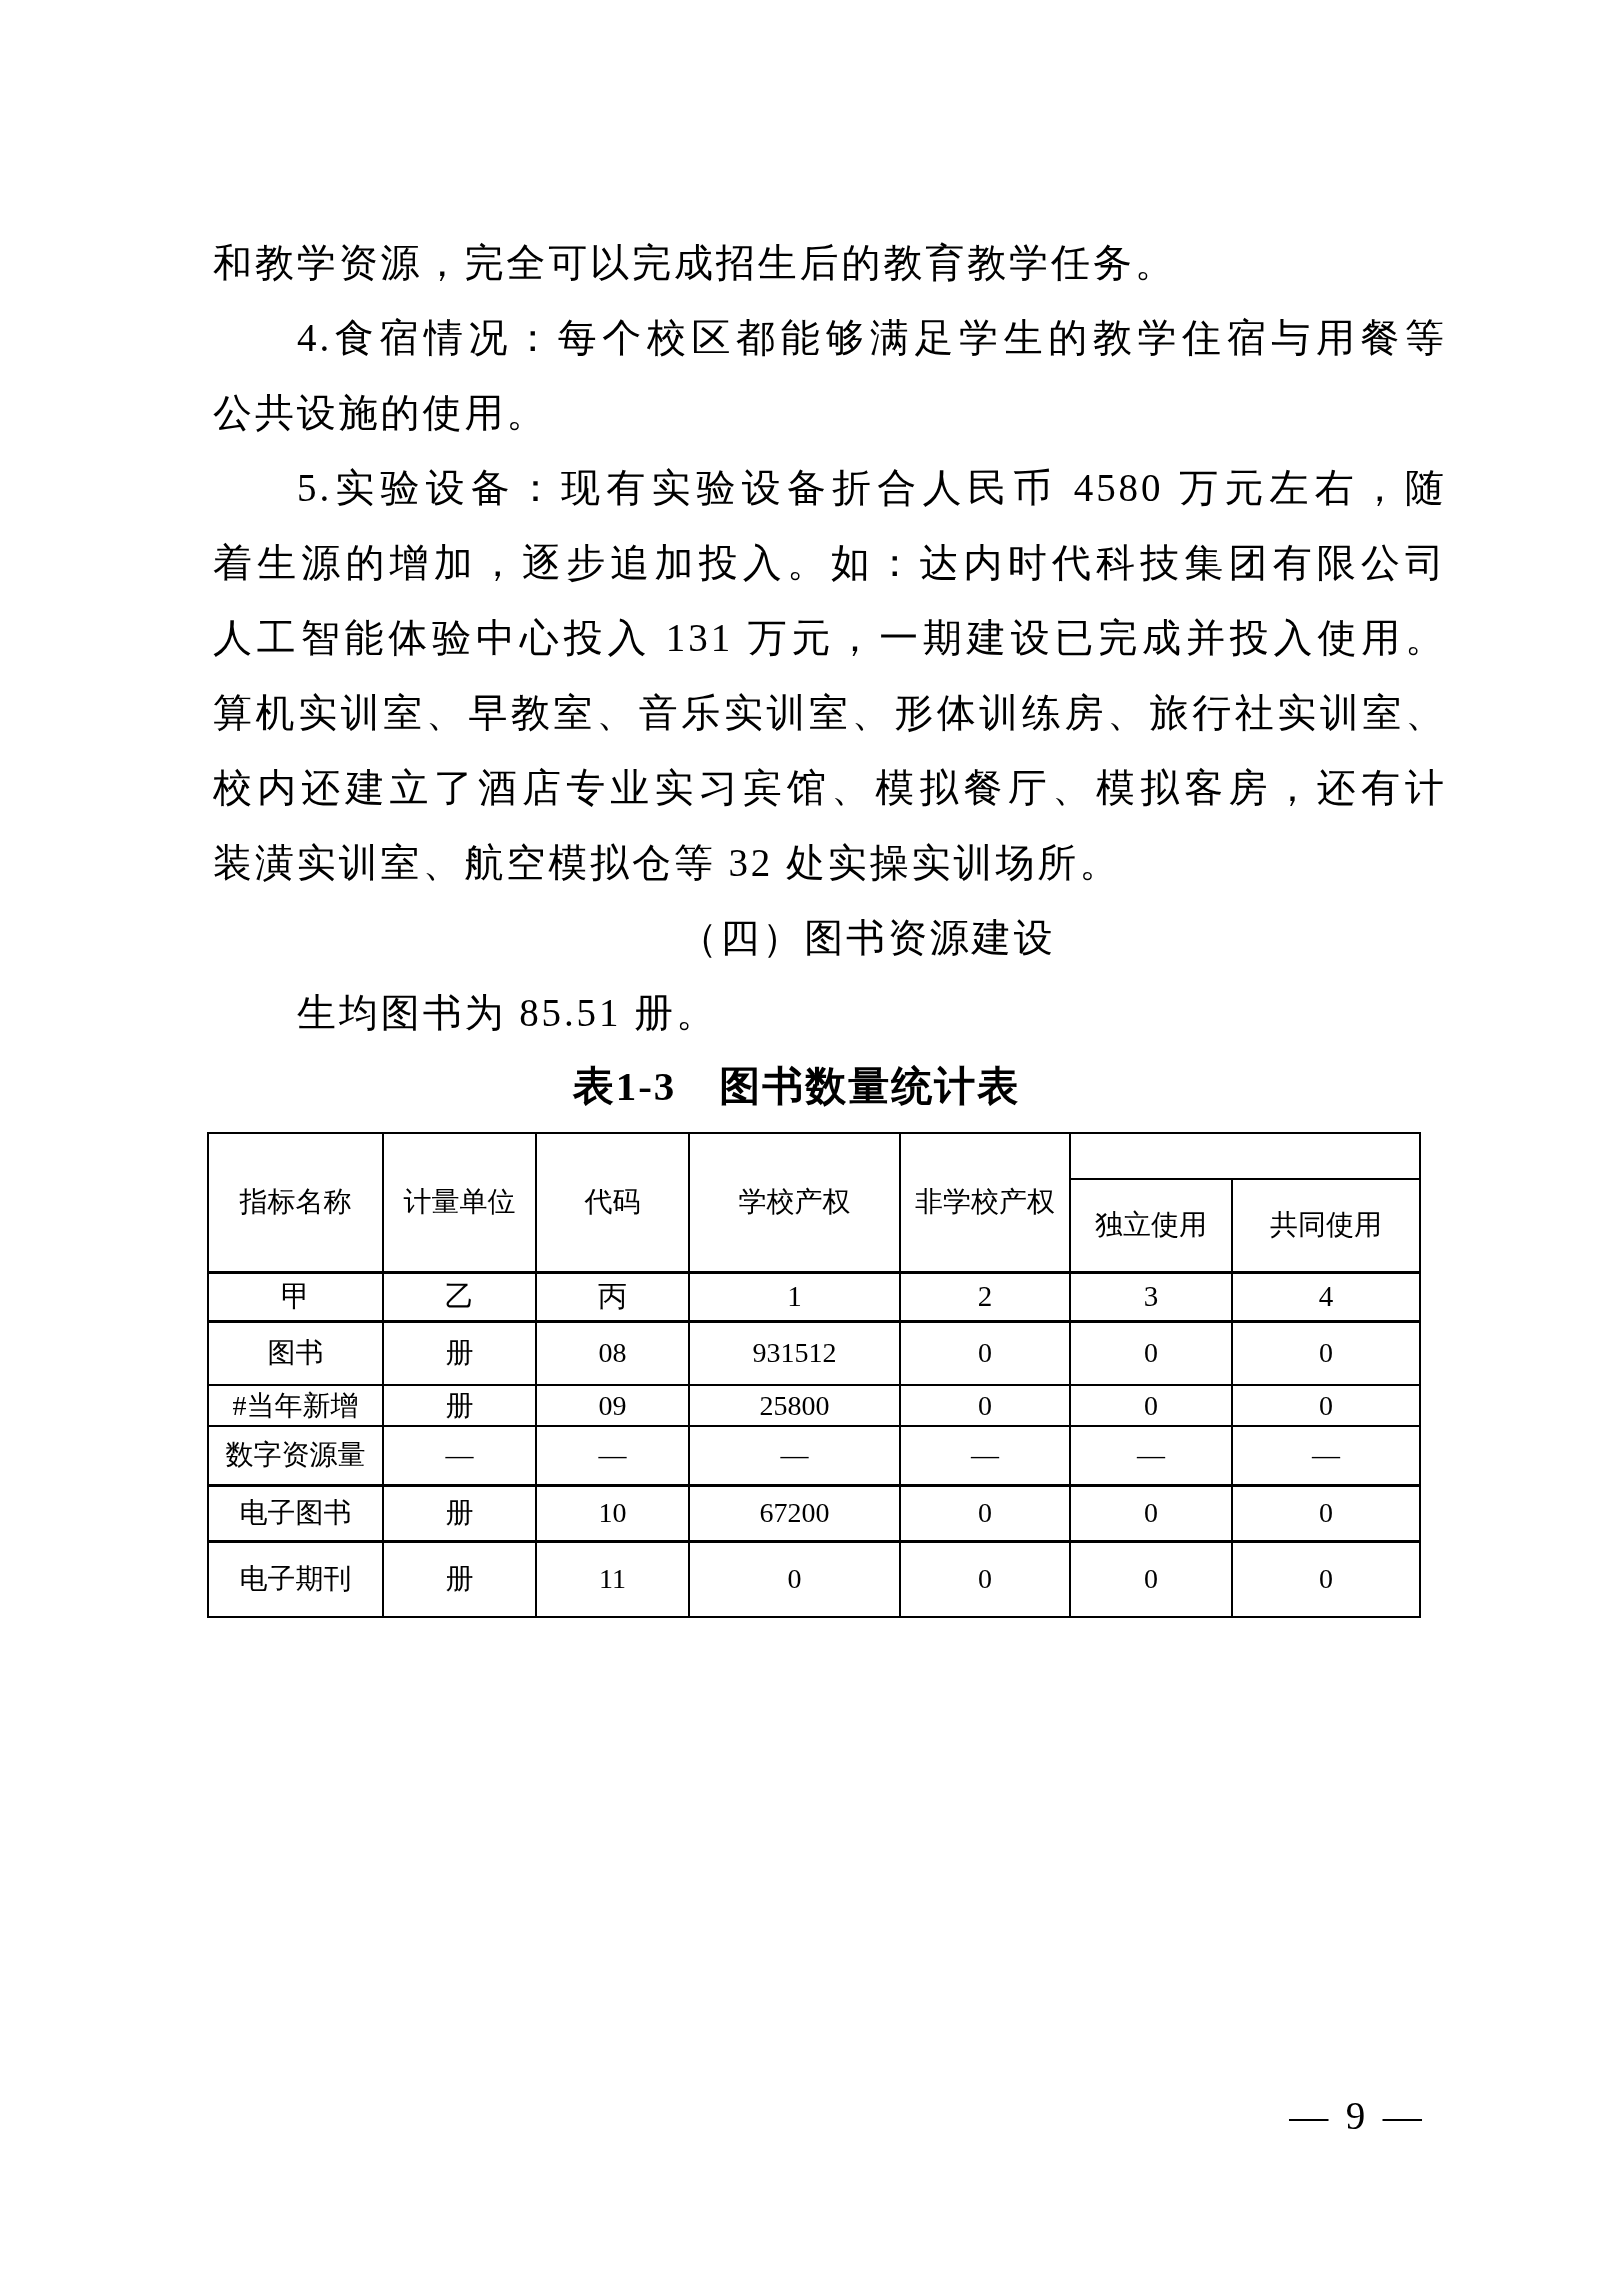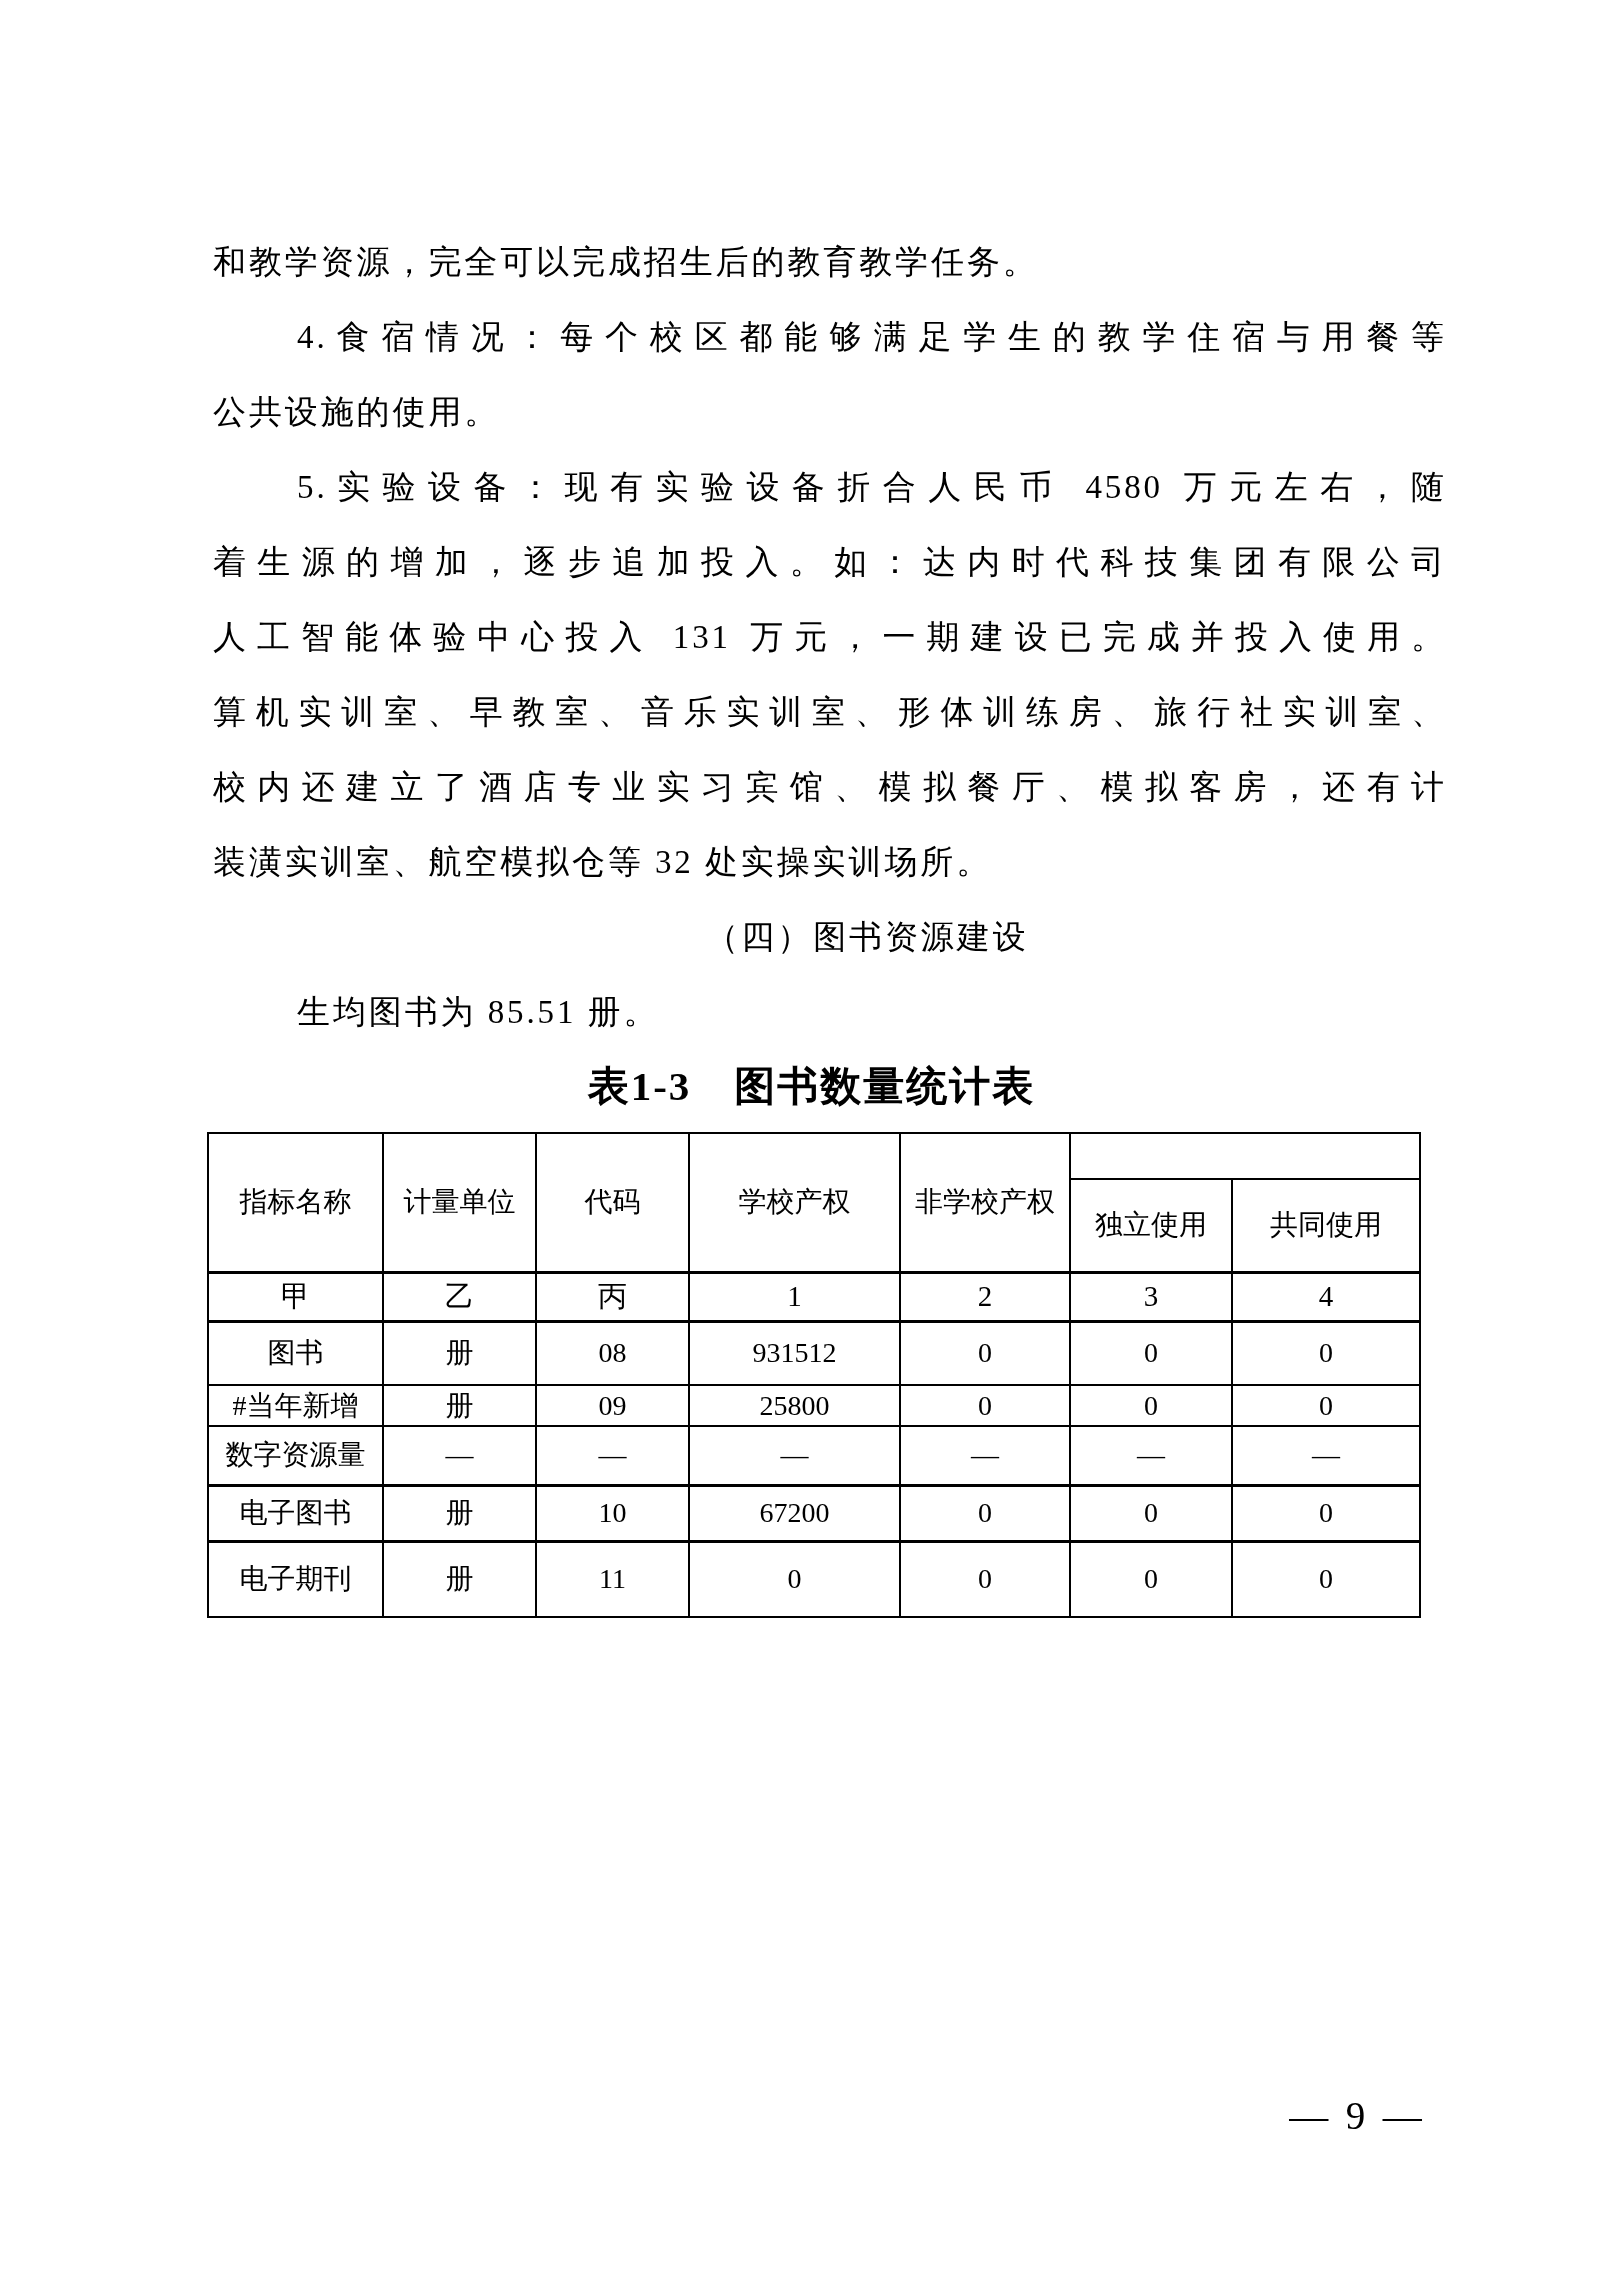--- a/index.html
+++ b/index.html
@@ -12,37 +12,37 @@
     overflow:hidden;
   }
   
   .body-text{
     position:absolute;
     left:213px;top:225px;width:1234px;
   }
   .line{
     height:75px;
     line-height:75px;
-    font-size:33px;
+    font-size:39px;
     letter-spacing:2.9px;
     white-space:normal;
     overflow:hidden;
   }
   .just{
     text-align:justify;
     text-align-last:justify;
     text-justify:inter-character;
   }
   .indent{text-indent:84px;}
   .indent-sm{text-indent:74px;}
   .bold{font-weight:normal;text-align:center;}
   
   .table-title{
     position:absolute;
-    left:206px;top:1062px;width:1211px;
+    left:191px;top:1062px;width:1211px;
     height:49px;line-height:49px;
     text-align:center;
     font-size:41px;
     font-weight:bold;
     letter-spacing:2px;
   }
   
   table.books{
     position:absolute;
     left:195px;top:1132px;

